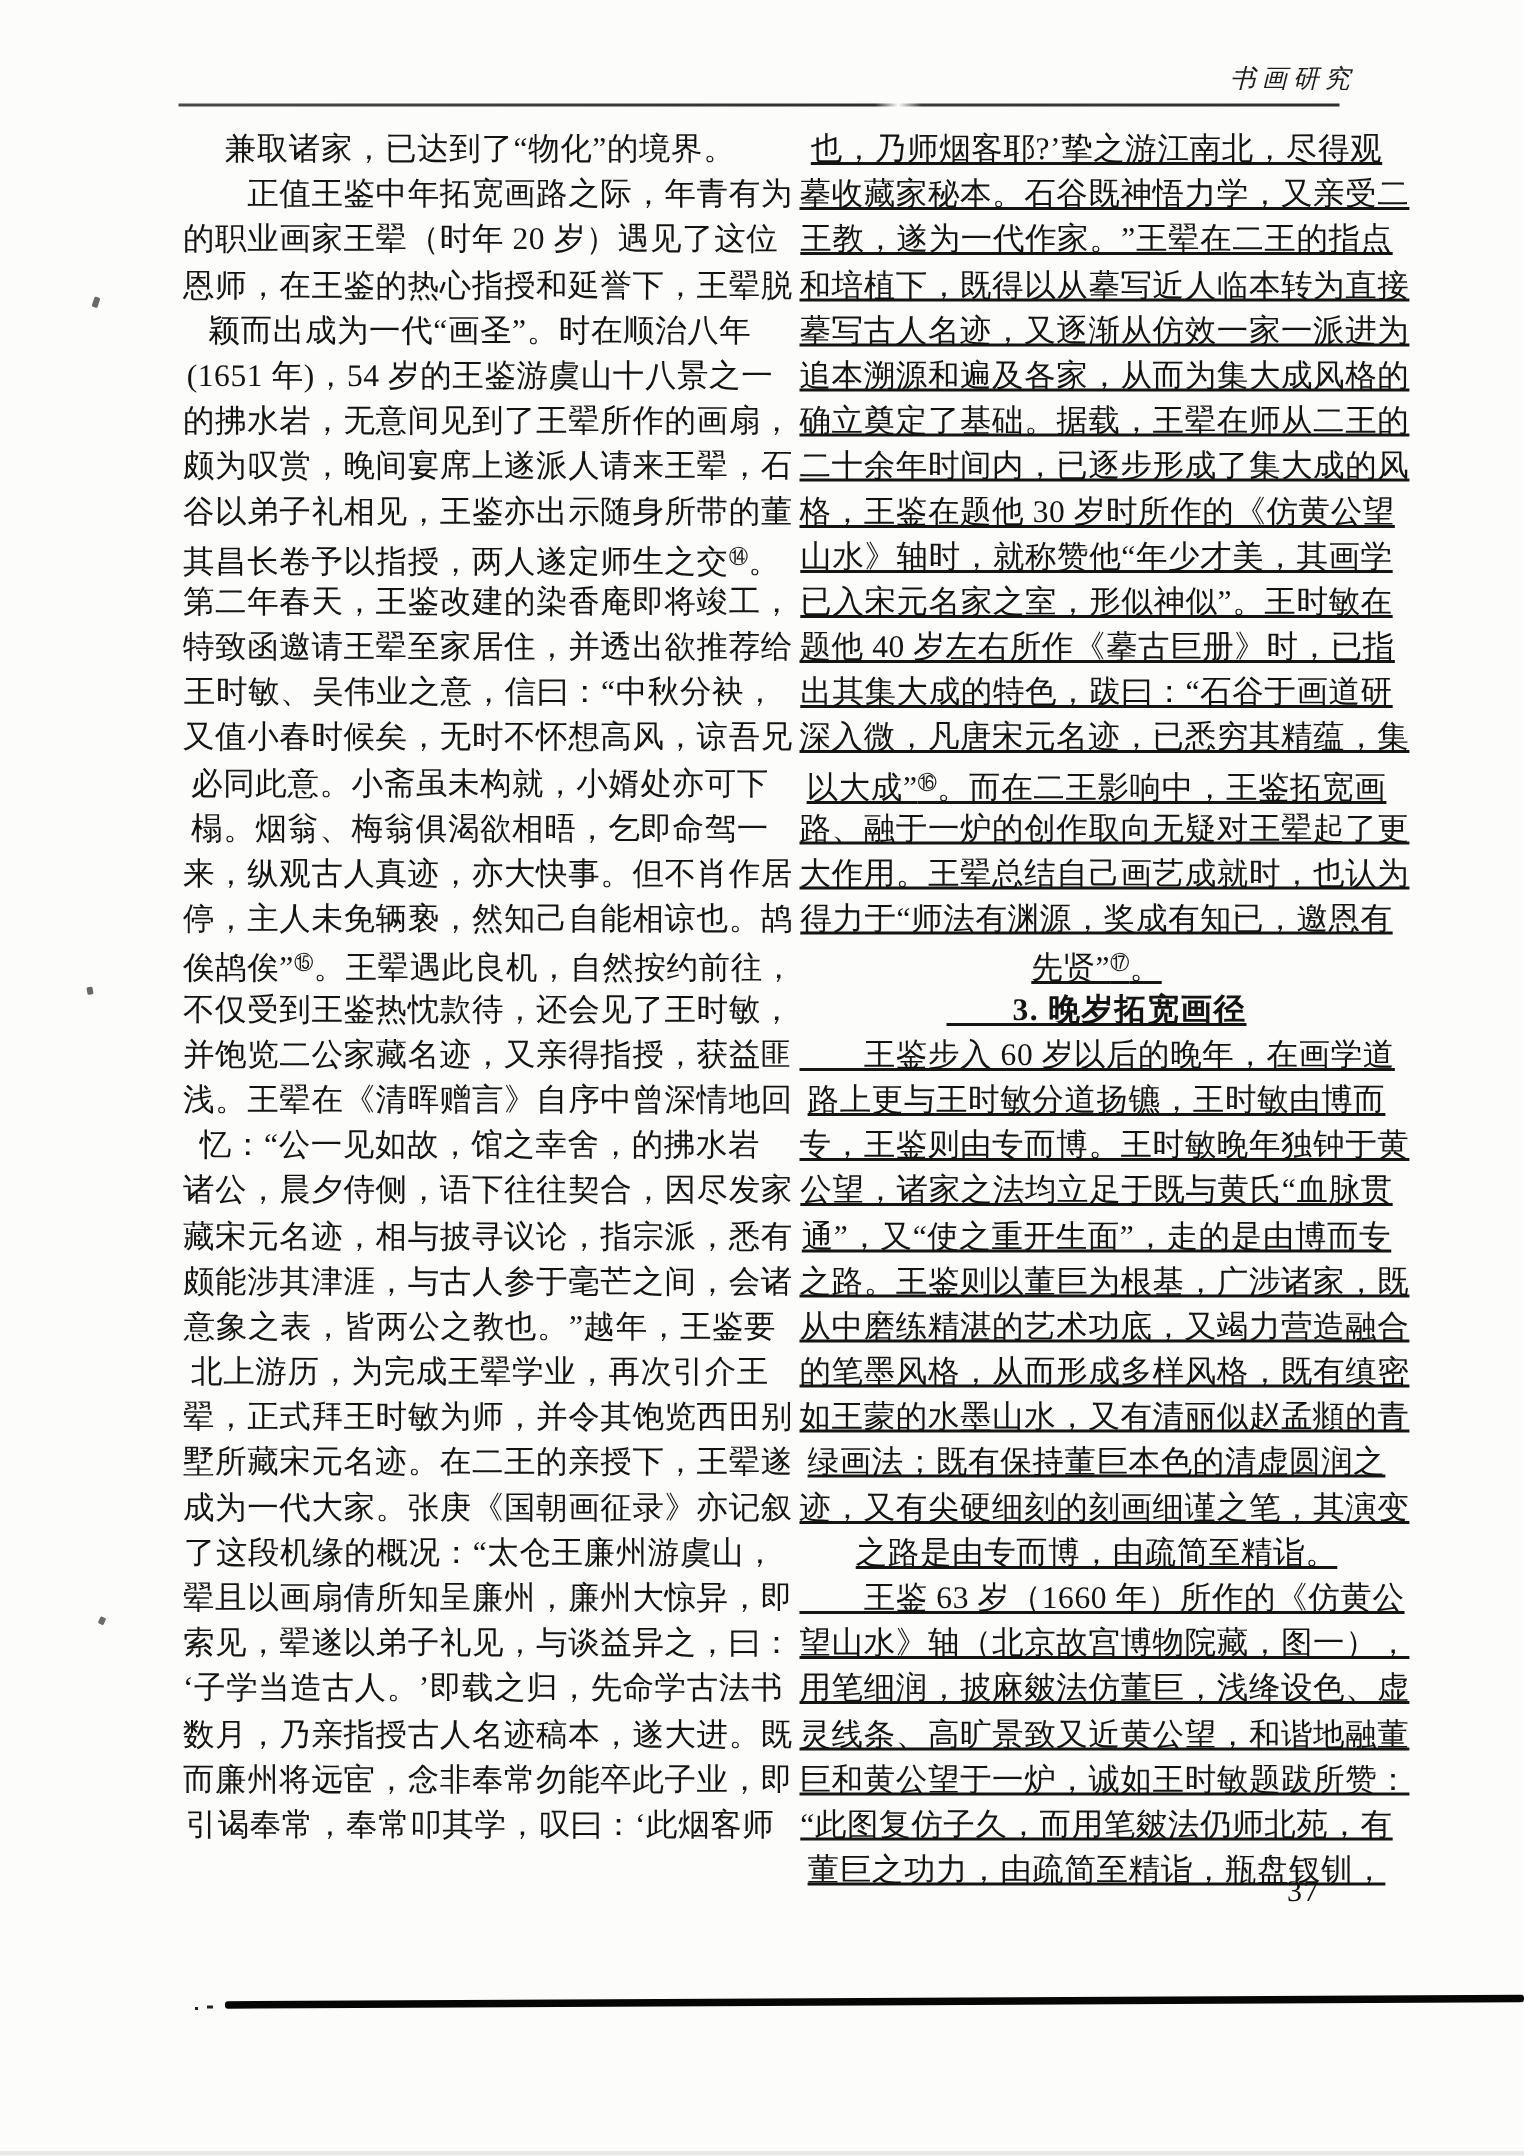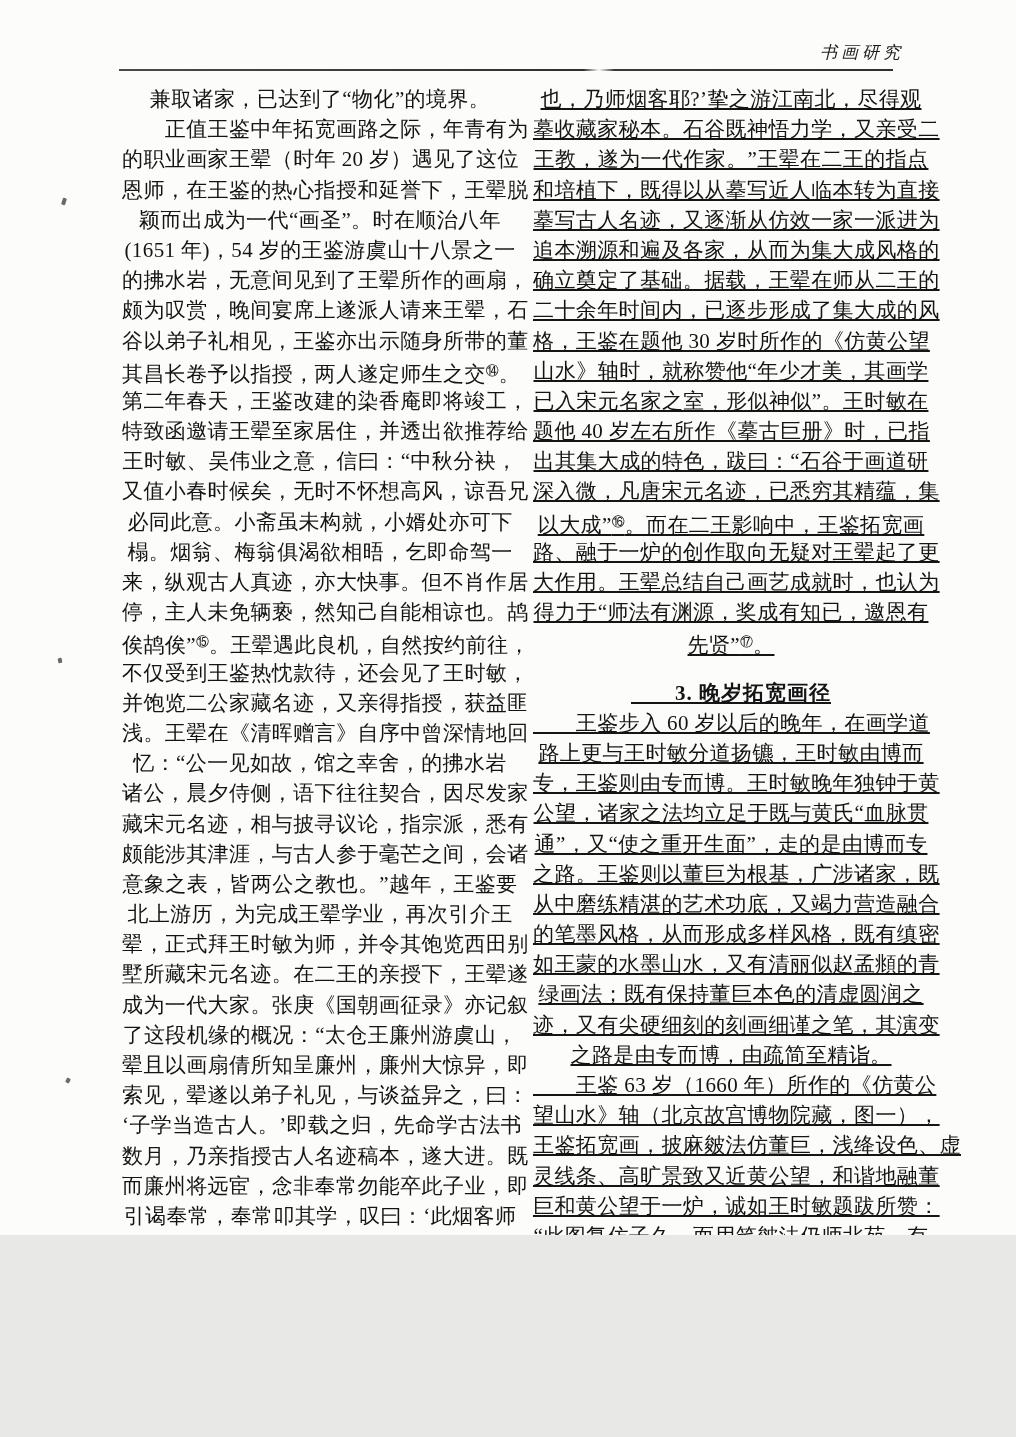--- a/index.html
+++ b/index.html
@@ -1,17 +1,17 @@
 <!DOCTYPE html>
 <html><head>
 <meta charset="utf-8">
 <style>
   html,body { margin:0; padding:0; background:#e8e8e6; }
   .page {
-    position:relative; width:1016px; height:1235px; margin:0 auto;
+    position:relative; width:1016px; height:1434px; margin:0 auto;
     background:#fcfcfa;
     font-family:"Liberation Serif","DejaVu Serif",serif;
     color:#151515; overflow:hidden;
   }
   .journal-header {
     position:absolute; left:820px; top:41px;
     font-size:17px; font-style:italic; letter-spacing:4px;
     color:#1c1c1c; white-space:nowrap;
   }
   .header-rule {
@@ -19,21 +19,21 @@
     background:linear-gradient(to right,#4a4a4a 0%,#2f2f2f 60%,#fcfcfa 62%,#3a3a3a 64%,#2f2f2f 100%);
   }
   .col { position:absolute; top:84px; width:396px;text-align:center; }
   .col-left  { left:122px; }
   .col-right { left:533px;text-decoration:underline; }
   .line {
     height:30.2px; line-height:30.2px;
     font-size:21px; letter-spacing:0.4px;
     white-space:nowrap; color:#141414;
   }
-  .line.bold { font-weight:bold; letter-spacing:1px;margin-top:20px; }
+  .line.bold { font-weight:bold; letter-spacing:1px; }
   .fnref { font-size:13px; vertical-align:6px; letter-spacing:0; }
   .page-number {
     position:absolute; left:858px; top:1250px;
     font-size:20px; color:#111; letter-spacing:1px;text-align:right;
   }
   .bottom-bar {
     position:absolute; left:150px; top:1332px; width:866px; height:5px;
     background:#060606; border-radius:2px;
     transform:rotate(-0.28deg);
   }
@@ -121,21 +121,21 @@
       <div class="line">通”，又“使之重开生面”，走的是由博而专</div>
       <div class="line">之路。王鉴则以董巨为根基，广涉诸家，既</div>
       <div class="line">从中磨练精湛的艺术功底，又竭力营造融合</div>
       <div class="line">的笔墨风格，从而形成多样风格，既有缜密</div>
       <div class="line">如王蒙的水墨山水，又有清丽似赵孟頫的青</div>
       <div class="line">绿画法；既有保持董巨本色的清虚圆润之</div>
       <div class="line">迹，又有尖硬细刻的刻画细谨之笔，其演变</div>
       <div class="line">之路是由专而博，由疏简至精诣。</div>
       <div class="line">　　王鉴 63 岁（1660 年）所作的《仿黄公</div>
       <div class="line">望山水》轴（北京故宫博物院藏，图一），</div>
-      <div class="line">王鉴拓宽画，披麻皴法仿董巨，浅绛设色、虚</div>
+      <div class="line">用笔细润，披麻皴法仿董巨，浅绛设色、虚</div>
       <div class="line">灵线条、高旷景致又近黄公望，和谐地融董</div>
       <div class="line">巨和黄公望于一炉，诚如王时敏题跋所赞：</div>
       <div class="line">“此图复仿子久，而用笔皴法仍师北苑，有</div>
       <div class="line">董巨之功力，由疏简至精诣，瓶盘钗钏，</div>
     </div>
 
   <div class="page-number">37</div>
 
   <div class="bottom-bar"></div>
   <div class="bar-speck bs1"></div>

